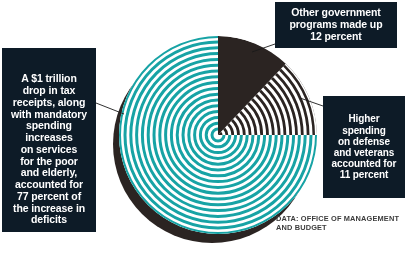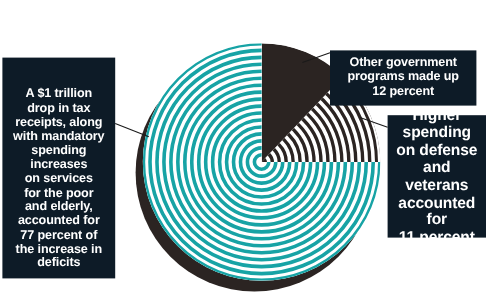--- a/index.html
+++ b/index.html
@@ -58,30 +58,29 @@
   #callout-top {
     left: 275px;
     top: 2px;
     width: 122px;
     height: 46px;
     padding: 4px 5px;
     font-size: 10.5px;
     display: flex;
     align-items: center;
     justify-content: flex-start;
-    margin-top: 40px;
   }
 
   #callout-right {
     left: 323px;
     top: 96px;
     width: 82px;
     height: 102px;
     padding: 4px 4px;
-    font-size: 13px;
+    font-size: 10px;
     display: flex;
     align-items: center;
     justify-content: center;
   }
 
   .callout-text {
     display: block;
     width: 100%;
     white-space: pre-line;
   }
@@ -221,14 +220,16 @@
 
   <div class="callout" id="callout-right">
     <span class="callout-text">Higher
 spending
 on defense
 and veterans
 accounted for
 11 percent</span>
   </div>
 
+  <div id="source-note">DATA: OFFICE OF MANAGEMENT
+AND BUDGET</div>
 
 </div>
 
 </body></html>

